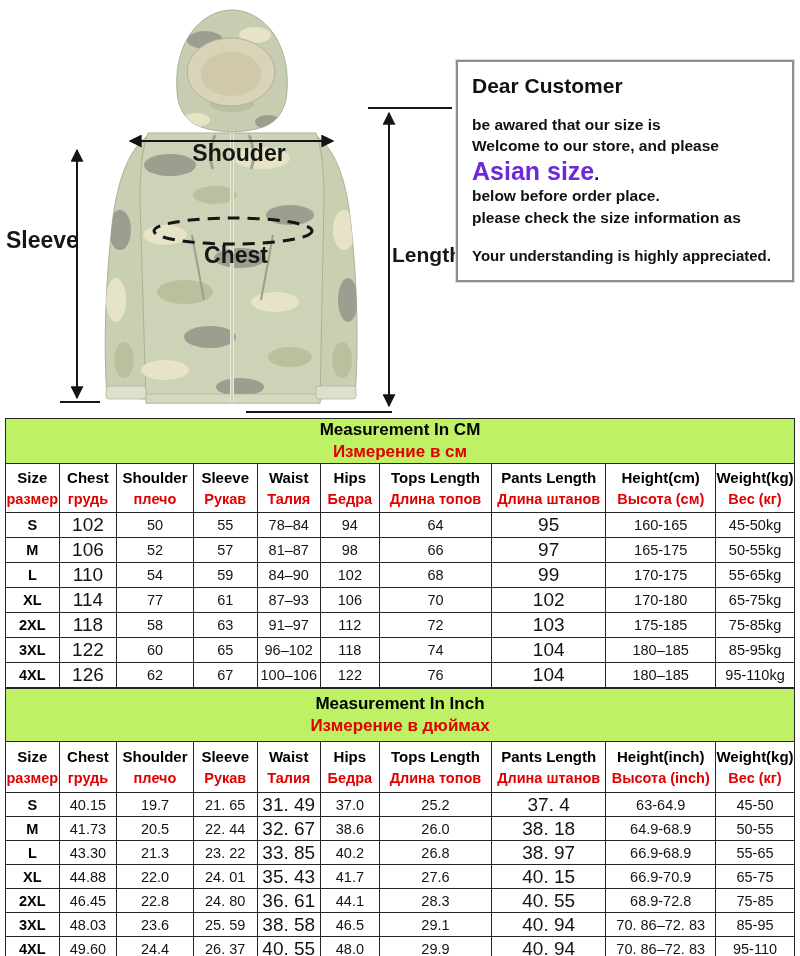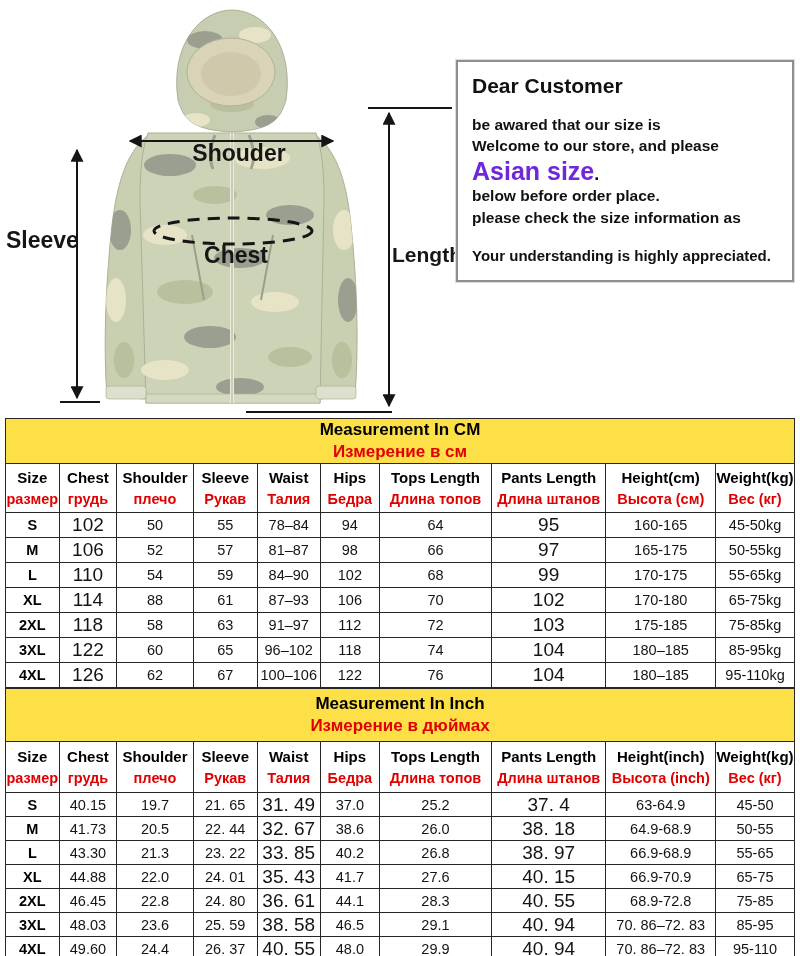--- a/index.html
+++ b/index.html
@@ -26,21 +26,21 @@
   .asian-line{margin:1px 0 0 2px;line-height:1.1;}
   .asian{font-size:25px;font-weight:700;}
   .asian-dot{font-size:18px;color:#111;}
   .n-footer{margin:19px 0 0 2px;font-size:15px;}
   
   .size-table{
     width:790px;margin:0 5px;border-collapse:collapse;table-layout:fixed;
     text-align:center;font-family:"Liberation Sans","DejaVu Sans",sans-serif;
   }
   .size-table th,.size-table td{border:1.5px solid #262626;padding:0;overflow:hidden;}
-  .size-table .title-row th{background:#fde047;}
+  .size-table .title-row th{background:#bef264;}
   .t-en{font-size:17px;font-weight:700;color:#000;line-height:1.3;}
   .t-ru{font-size:17px;font-weight:700;line-height:1.25;}
   .h-en{font-size:15px;font-weight:700;color:#000;line-height:1.5;}
   .h-ru{font-size:14.5px;font-weight:700;line-height:1.3;}
   .size-table tbody th{font-size:14.5px;font-weight:700;color:#000;}
   .size-table tbody td{font-size:14.5px;font-weight:400;color:#141414;}
   .cm .title-row th{height:44px;}
   .cm .header-row th{height:48px;}
   .cm tbody tr{height:25px;}
   .inch .title-row th{height:52px;}
@@ -249,21 +249,21 @@
           <td>84–90</td>
           <td>102</td>
           <td>68</td>
           <td>99</td>
           <td>170-175</td>
           <td>55-65kg</td>
         </tr>
         <tr>
           <th>XL</th>
           <td>114</td>
-          <td>88</td>
+          <td>77</td>
           <td>61</td>
           <td>87–93</td>
           <td>106</td>
           <td>70</td>
           <td>102</td>
           <td>170-180</td>
           <td>65-75kg</td>
         </tr>
         <tr>
           <th>2XL</th>

